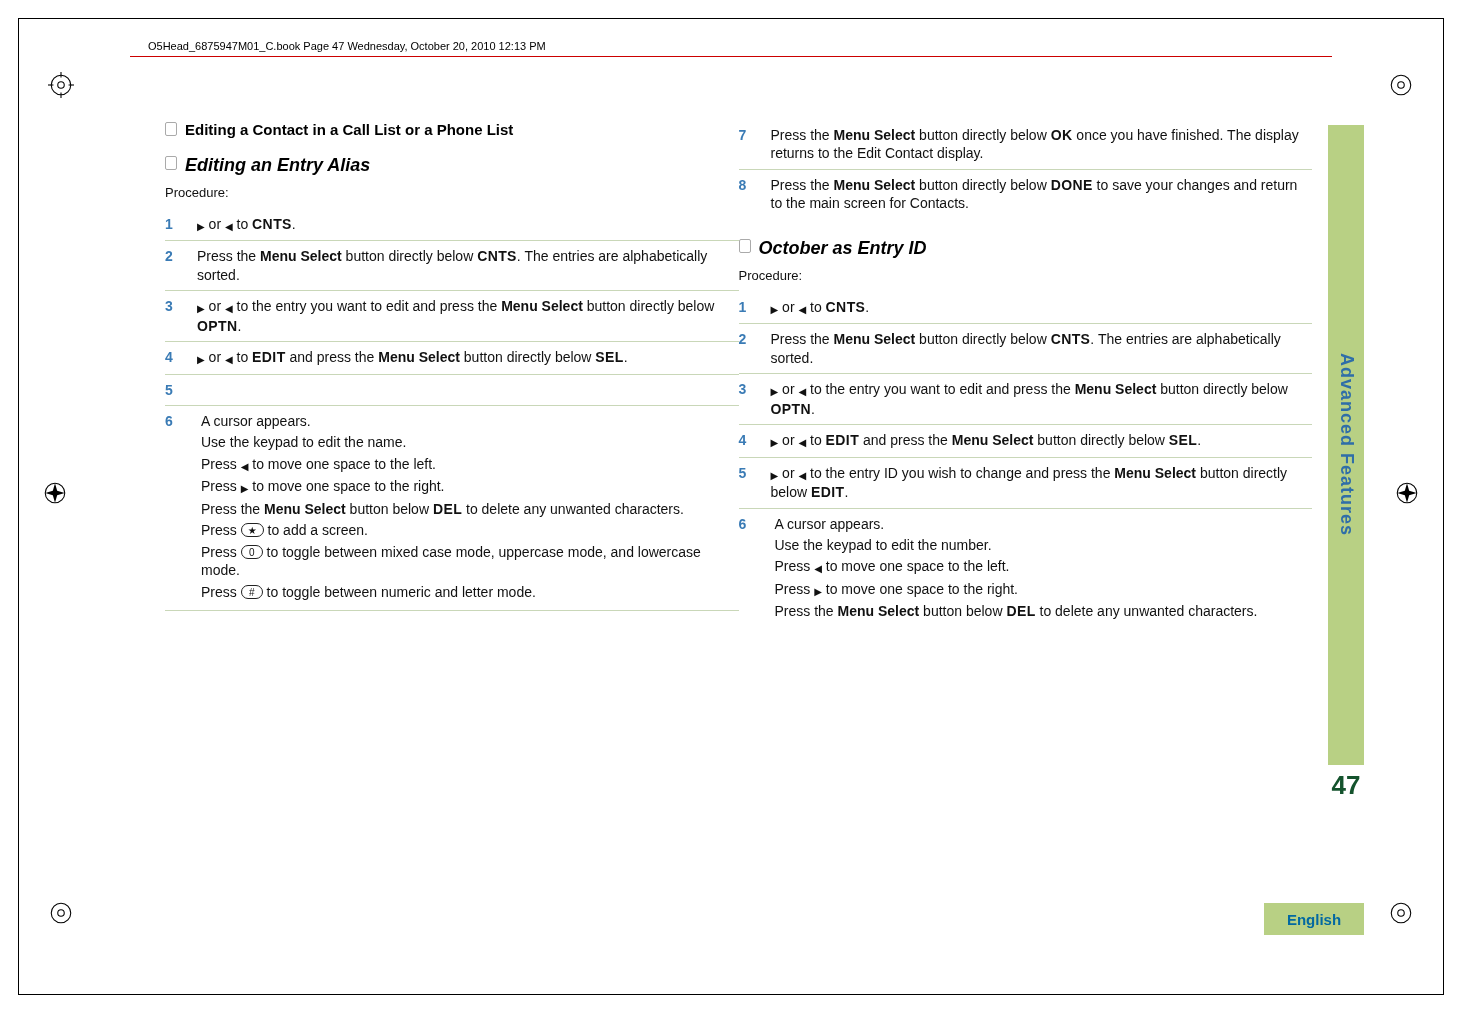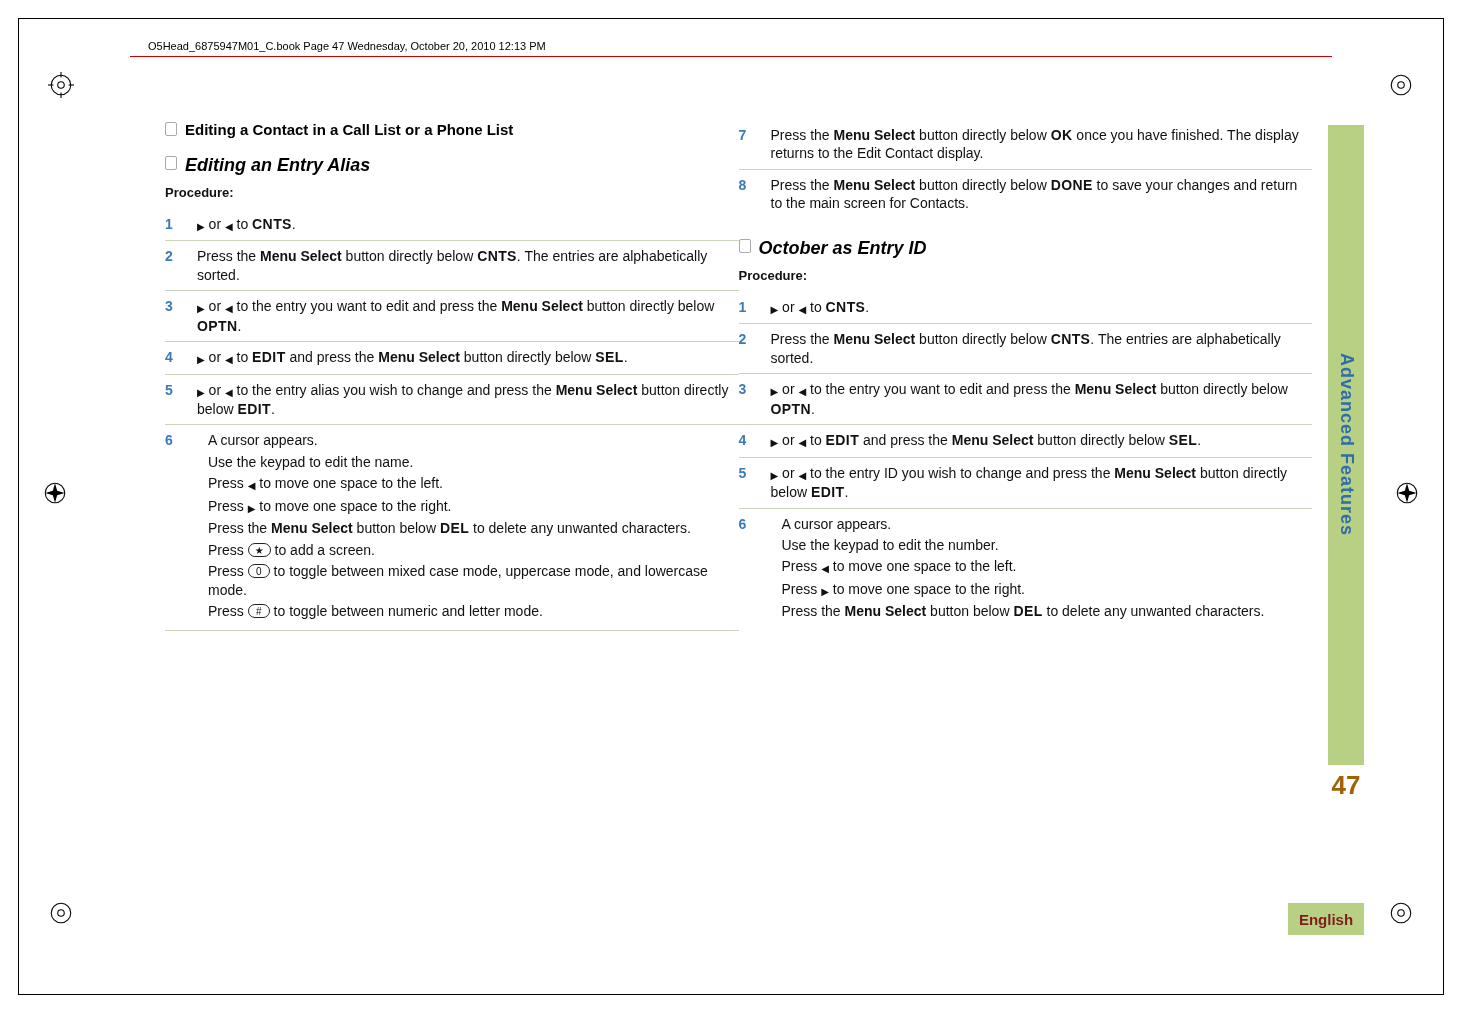--- a/index.html
+++ b/index.html
@@ -83,41 +83,41 @@
   .doc-icon {
     flex: 0 0 12px;
     height: 14px;
     border: 1px solid #aaa;
     border-radius: 2px 2px 2px 2px;
     position: relative;
     margin-top: 2px;
   }
 
   .proc-label {
-    font-weight: bold;
+    font-weight: normal;
     font-size: 13px;
     margin: 6px 0 8px 0;
   }
 
   
   .step {
     display: flex;
     gap: 18px;
     padding: 6px 0 6px 0;
     border-bottom: 1px solid #c9d7b8;
   }
   .step.no-rule { border-bottom: none; }
   .step .num {
     color: #3a7bb5;
     font-weight: bold;
     width: 14px;
     flex-shrink: 0;
   }
   .step .body { flex: 1; }
-  .step .body p { margin: 0 0 3px 11px; }
+  .step .body p { margin: 0 0 3px 4px; }
 
   
   .tri-left, .tri-right {
     display: inline-block;
     vertical-align: -1px;
   }
   .tri-right::before { content: "▶"; font-size: 10px; }
   .tri-left::before  { content: "◀"; font-size: 10px; }
 
   .smallcaps { font-family: "Arial Narrow", Arial, sans-serif; font-weight: bold; letter-spacing: 0.4px; }
@@ -154,33 +154,33 @@
     font-weight: bold;
     font-size: 18px;
     letter-spacing: 1px;
   }
   .page-number {
     position: absolute;
     right: 98px;
     top: 770px;
     width: 36px;
     text-align: center;
-    color: #a16207;
+    color: #14532d;
     font-weight: bold;
     font-size: 26px;
     margin-left: 12px;
   }
   .bottom-lang {
     position: absolute;
     right: 98px;
     bottom: 78px;
-    width: 76px;
+    width: 100px;
     height: 32px;
     background: #b8d084;
-    color: #7f1d1d;
+    color: #0369a1;
     font-weight: bold;
     font-size: 15px;
     display: flex;
     align-items: center;
     justify-content: center;
   }
 </style>
 </head>
 <body>
 
@@ -276,23 +276,20 @@
 
     <div class="step">
       <div class="num">4</div>
       <div class="body">
         <span class="tri-right"></span><span> or </span><span class="tri-left"></span><span> to </span><span class="smallcaps">EDIT</span><span> and press the </span><b>Menu Select</b><span> button directly below </span><span class="smallcaps">SEL</span><span>.</span>
       </div>
     </div>
 
     <div class="step">
       <div class="num">5</div>
-      <div class="body">
-        <span class="tri-right"></span><span> or </span><span class="tri-left"></span><span> to the entry alias you wish to change and press the </span><b>Menu Select</b><span> button directly below </span><span class="smallcaps">EDIT</span><span>.</span>
-      </div>
     </div>
 
     <div class="step">
       <div class="num">6</div>
       <div class="body">
         <p>A cursor appears.</p>
         <p>Use the keypad to edit the name.</p>
         <p><span>Press </span><span class="tri-left"></span><span> to move one space to the left.</span></p>
         <p><span>Press </span><span class="tri-right"></span><span> to move one space to the right.</span></p>
         <p><span>Press the </span><b>Menu Select</b><span> button below </span><span class="smallcaps">DEL</span><span> to delete any unwanted characters.</span></p>

